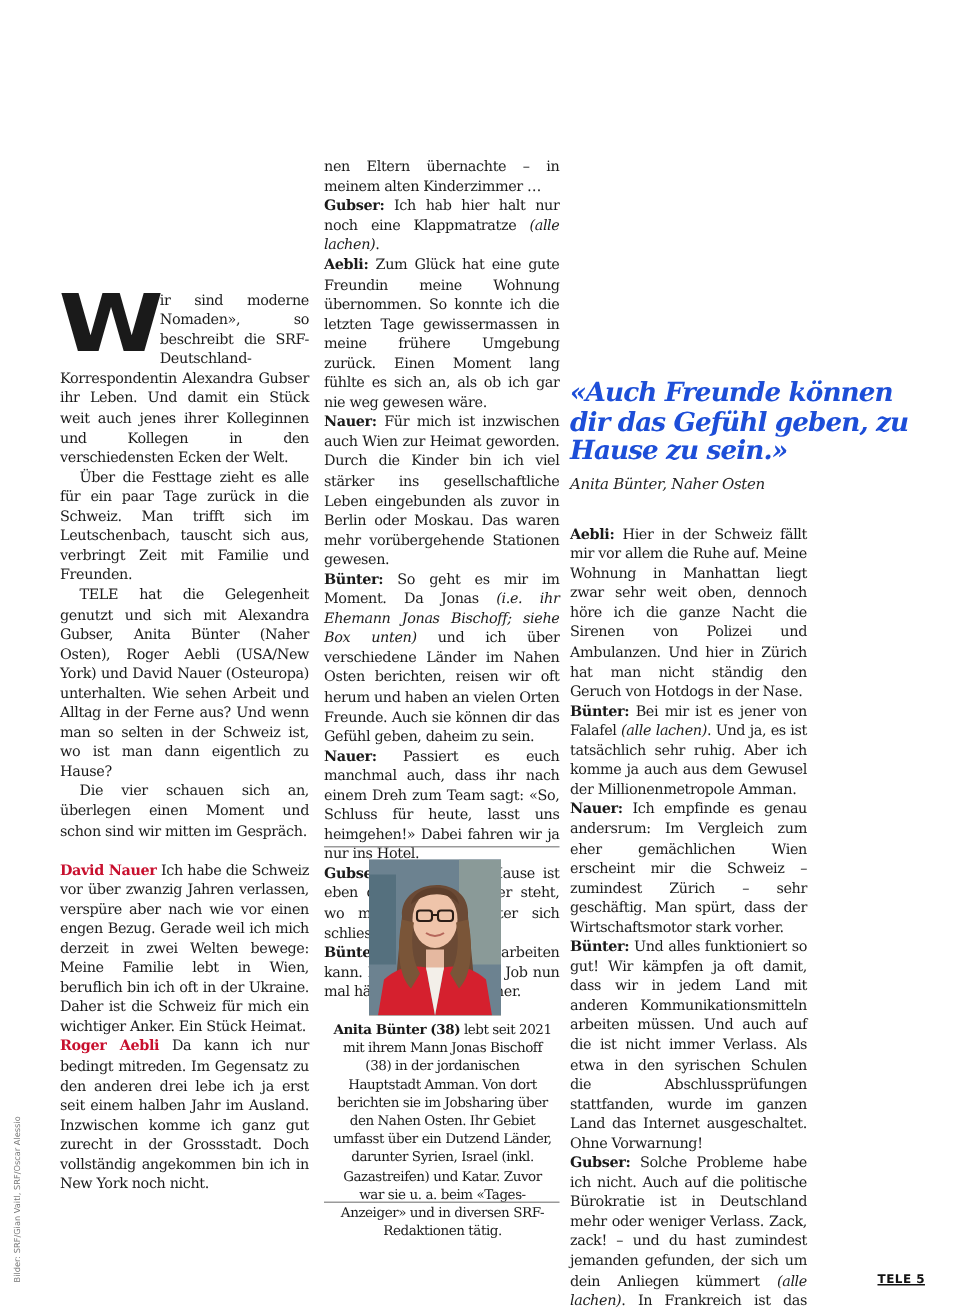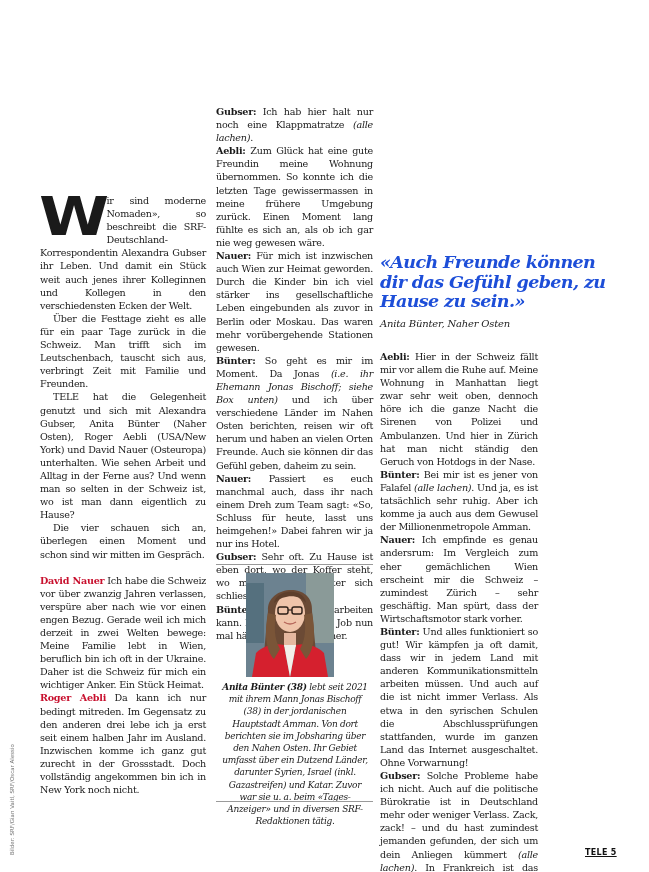--- a/index.html
+++ b/index.html
@@ -14,21 +14,21 @@
   .dropcap { float:left; font-family:"DejaVu Sans", sans-serif; font-weight:900;
              font-size:53px; line-height:42px; margin:2px 4px 0 -1px; letter-spacing:-3px; transform:scaleX(1.2); transform-origin:left; padding-right:8px; }
   .spk-red { color:#c8102e; font-weight:bold; }
   .spk { font-weight:bold; }
   .spacer { height:13px; }
   em { font-style:italic; }
   .rule { border-top:1px solid #9a9a9a; margin:0; }
   #portrait { position:absolute; left:246px; top:573px; width:88px; height:104px; overflow:hidden;
      background:linear-gradient(180deg,#5c7180 0%,#6f8591 40%,#7e8e84 70%,#7a7d70 100%); }
   #caption { position:absolute; left:220px; top:681px; width:150px; text-align:center;
-     font-size:9px; line-height:12.2px; font-style:italic; letter-spacing:-0.3px; }
+     font-size:9px; line-height:12.2px; letter-spacing:-0.3px; }
   #caption b { font-weight:bold; }
   #rule-top { position:absolute; left:216px; top:564px; width:157px; }
   #rule-bot { position:absolute; left:216px; top:801px; width:157px; }
   #pull-quote { position:absolute; left:380px; top:253px; width:230px;
      font-family:"DejaVu Serif", serif; font-weight:bold; font-style:italic;
      font-size:17.5px; line-height:19.5px; letter-spacing:-0.6px; color:#1d4ed8; }
   #pull-attr { position:absolute; left:380px; top:318px; width:218px; 
      font-style:italic; font-size:10px; color:#222; letter-spacing:-0.2px; }
   #folio { position:absolute; left:585px; top:848px; font-family:"DejaVu Sans", sans-serif;
      font-weight:bold; font-size:8px; letter-spacing:0.3px; color:#111;text-decoration:underline; }
@@ -43,20 +43,21 @@
   <p class="indent">Über die Festtage zieht es alle für ein paar Tage zurück in die Schweiz. Man trifft sich im Leutschenbach, tauscht sich aus, verbringt Zeit mit Familie und Freunden.</p>
   <p class="indent">TELE hat die Gelegenheit genutzt und sich mit Alexandra Gubser, Anita Bünter (Naher Osten), Roger Aebli (USA/New York) und David Nauer (Osteuropa) unterhalten. Wie sehen Arbeit und Alltag in der Ferne aus? Und wenn man so selten in der Schweiz ist, wo ist man dann eigentlich zu Hause?</p>
   <p class="indent">Die vier schauen sich an, überlegen einen Moment und schon sind wir mitten im Gespräch.</p>
   <div class="spacer"></div>
   <p><span class="spk-red" style="color: rgb(200, 16, 46);">David Nauer</span><span> Ich habe die Schweiz vor über zwanzig Jahren verlassen, verspüre aber nach wie vor einen engen Bezug. Gerade weil ich mich derzeit in zwei Welten bewege: Meine Familie lebt in Wien, beruflich bin ich oft in der Ukraine. Daher ist die Schweiz für mich ein wichtiger Anker. Ein Stück Heimat.</span></p>
   <p><span class="spk-red" style="color: rgb(200, 16, 46);">Roger Aebli</span><span> Da kann ich nur bedingt mitreden. Im Gegensatz zu den anderen drei lebe ich ja erst seit einem halben Jahr im Ausland. Inzwischen komme ich ganz gut zurecht in der Grossstadt. Doch vollständig angekommen bin ich in New York noch nicht.</span></p>
 
 </div>
 
 <div id="col2" class="col">
+  <p><span>nen Eltern übernachte – in meinem alten Kinderzimmer …</span></p>
   <p><span class="spk">Gubser:</span><span> Ich hab hier halt nur noch eine Klappmatratze </span><em>(alle lachen)</em><span>.</span></p>
   <p><span class="spk">Aebli:</span><span> Zum Glück hat eine gute Freundin meine Wohnung übernommen. So konnte ich die letzten Tage gewissermassen in meine frühere Umgebung zurück. Einen Moment lang fühlte es sich an, als ob ich gar nie weg gewesen wäre.</span></p>
   <p><span class="spk">Nauer:</span><span> Für mich ist inzwischen auch Wien zur Heimat geworden. Durch die Kinder bin ich viel stärker ins gesellschaftliche Leben eingebunden als zuvor in Berlin oder Moskau. Das waren mehr vorübergehende Stationen gewesen.</span></p>
   <p><span class="spk">Bünter:</span><span> So geht es mir im Moment. Da Jonas </span><em>(i.e. ihr Ehemann Jonas Bischoff; siehe Box unten)</em><span> und ich über verschiedene Länder im Nahen Osten berichten, reisen wir oft herum und haben an vielen Orten Freunde. Auch sie können dir das Gefühl geben, daheim zu sein.</span></p>
   <p><span class="spk">Nauer:</span><span> Passiert es euch manchmal auch, dass ihr nach einem Dreh zum Team sagt: «So, Schluss für heute, lasst uns heimgehen!» Dabei fahren wir ja nur ins Hotel.</span></p>
   <p><span class="spk">Gubser:</span><span> Sehr oft. Zu Hause ist eben dort, wo der Koffer steht, wo man die Tür hinter sich schliesst …</span></p>
   <p><span class="spk">Bünter:</span><span> … und in Ruhe arbeiten kann. Das ist in unserem Job nun mal häufig ein Hotelzimmer.</span></p>
 </div>
 
 <div id="rule-top" class="rule"></div>

